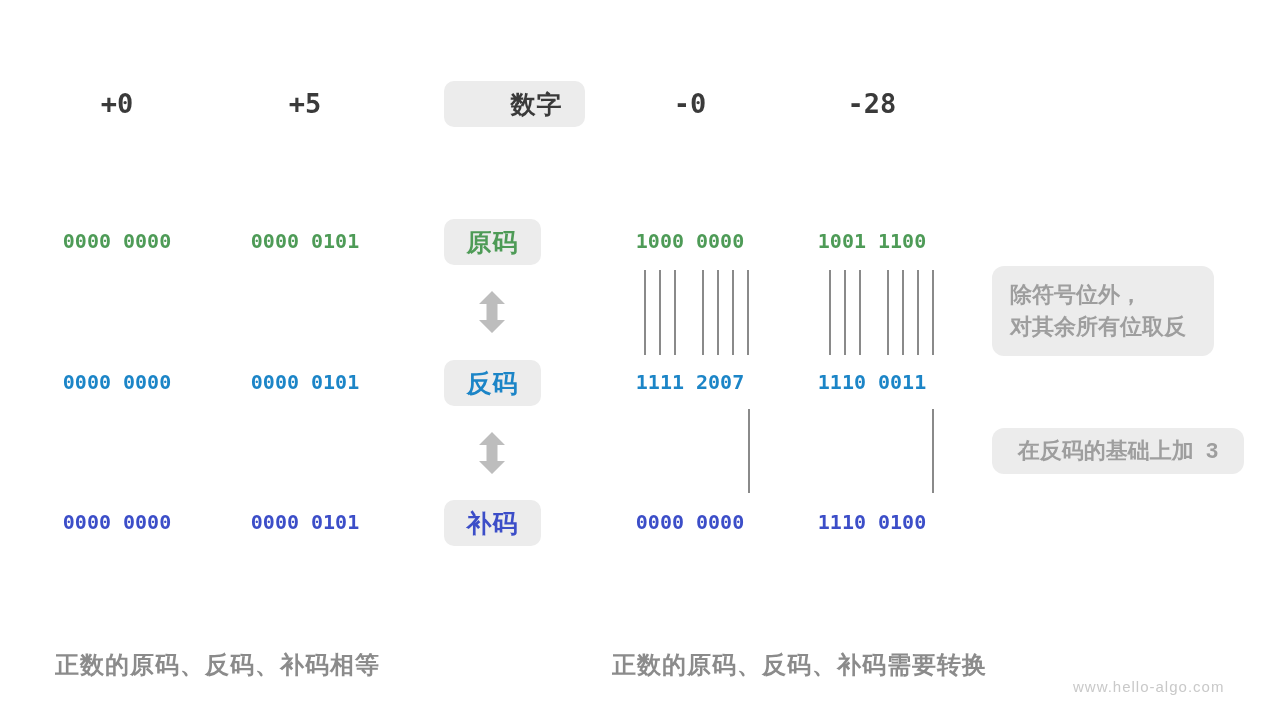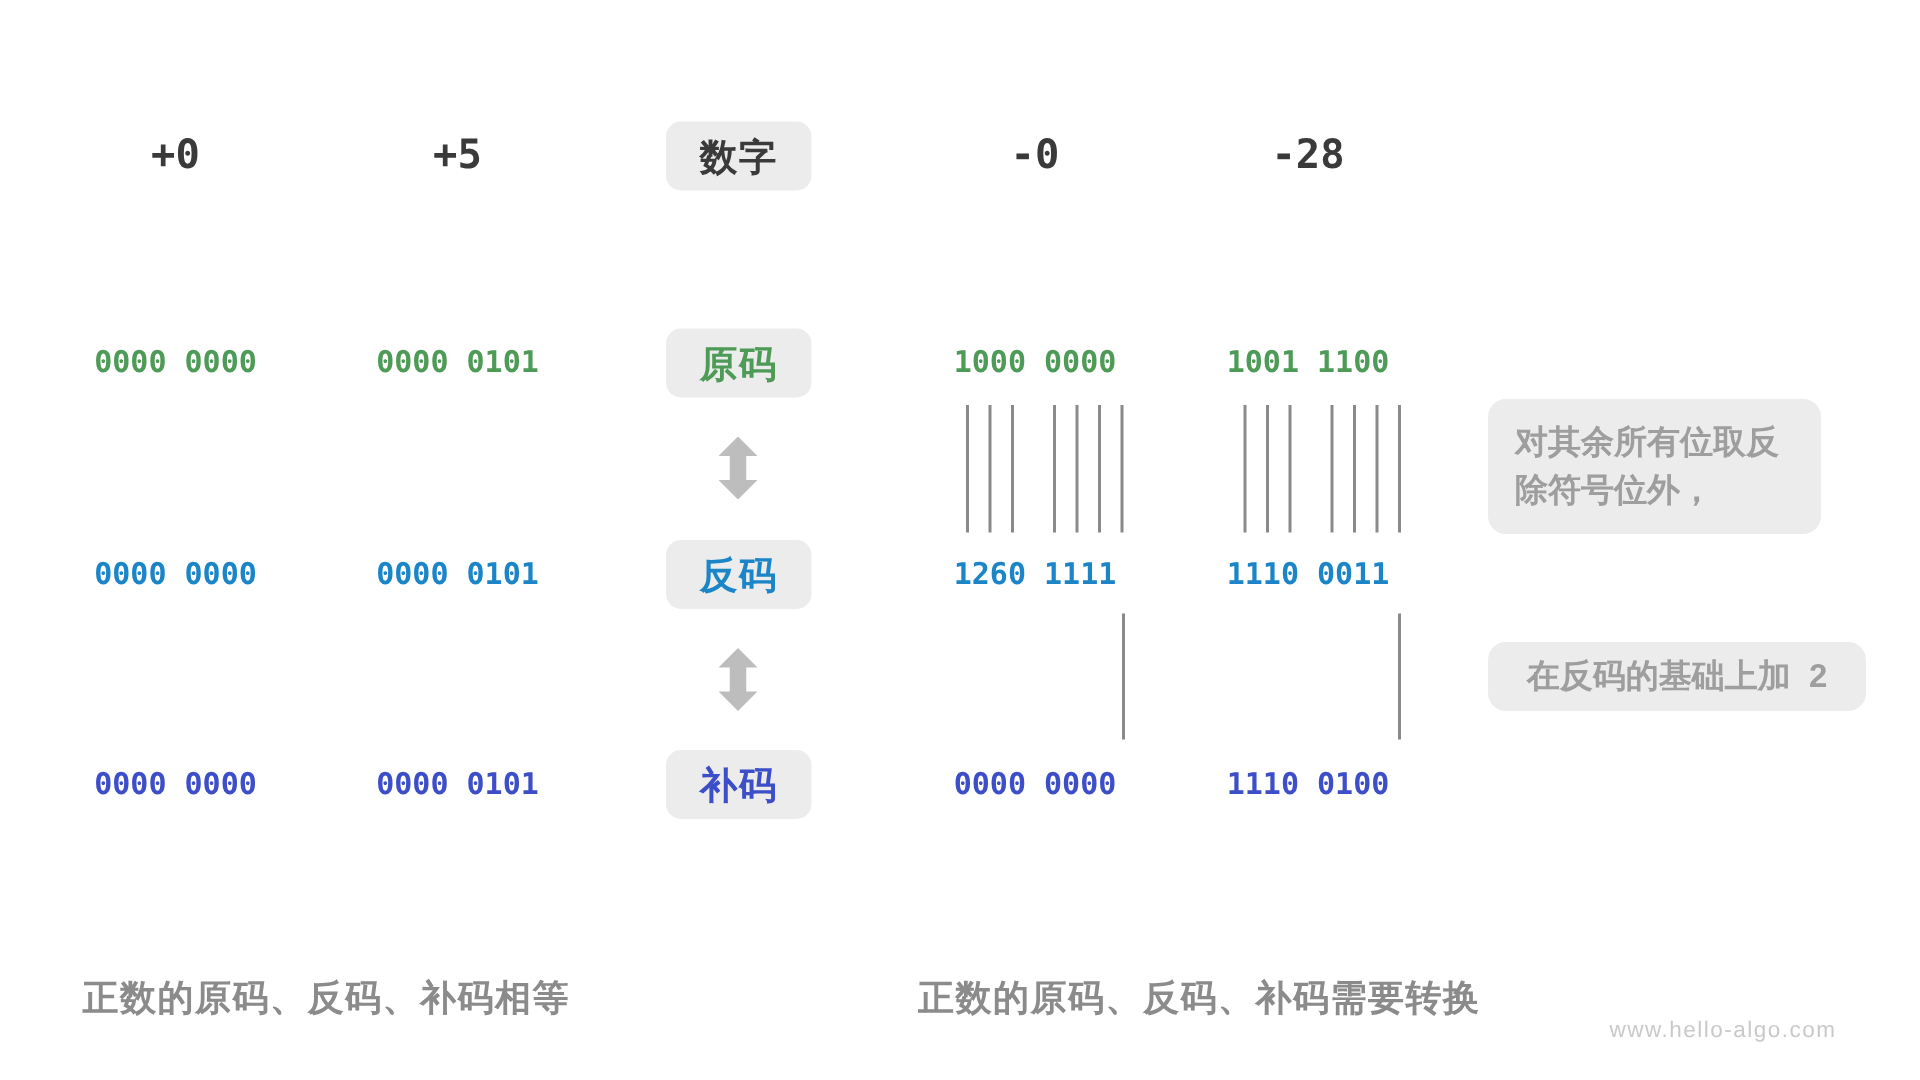--- a/index.html
+++ b/index.html
@@ -31,21 +31,21 @@
   .row-yuanma{top:229px;color:var(--green);}
   .row-fanma{top:370px;color:var(--blue);}
   .row-buma{top:510px;color:var(--indigo);}
   .col-1{left:17px}.col-2{left:205px}.col-4{left:590px}.col-5{left:772px}
 
   .tagbox{
     position:absolute;left:444px;width:97px;height:46px;background:var(--boxbg);
     border-radius:10px;display:flex;align-items:center;justify-content:center;
     font-size:25px;font-weight:bold;letter-spacing:1px;
   }
-  .tag-number{top:81px;color:var(--dark);}
+  .tag-number{top:81px;color:var(--dark);padding-left:44px;}
   .tag-yuanma{top:219px;color:var(--green);}
   .tag-fanma{top:360px;color:var(--blue);}
   .tag-buma{top:500px;color:var(--indigo);}
 
   .arrow{position:absolute;left:479px;width:26px;height:42px;}
   .arrow svg{display:block;}
   .arrow-1{top:291px}
   .arrow-2{top:432px}
 
   .ticks{position:absolute;top:270px;height:85px;width:130px;}
@@ -95,21 +95,21 @@
   <div class="tagbox tag-fanma">反码</div>
   <div class="tagbox tag-buma">补码</div>
 
   <div class="bin row-yuanma col-1">0000 0000</div>
   <div class="bin row-yuanma col-2">0000 0101</div>
   <div class="bin row-yuanma col-4">1000 0000</div>
   <div class="bin row-yuanma col-5">1001 1100</div>
 
   <div class="bin row-fanma col-1">0000 0000</div>
   <div class="bin row-fanma col-2">0000 0101</div>
-  <div class="bin row-fanma col-4">1260 1111</div>
+  <div class="bin row-fanma col-4">1111 2007</div>
   <div class="bin row-fanma col-5">1110 0011</div>
 
   <div class="bin row-buma col-1">0000 0000</div>
   <div class="bin row-buma col-2">0000 0101</div>
   <div class="bin row-buma col-4">0000 0000</div>
   <div class="bin row-buma col-5">1110 0100</div>
 
   <div class="arrow arrow-1">
     <svg width="26" height="42" viewBox="0 0 26 42" xmlns="http://www.w3.org/2000/svg">
       <path d="M13 0 L26 13 H18.5 V29 H26 L13 42 L0 29 H7.5 V13 H0 Z" fill="#BDBDBD"></path>
@@ -137,23 +137,23 @@
       <i></i>
       <i></i>
       <i></i>
       <i></i>
   </div>
 
   <div class="addline addline-1"></div>
   <div class="addline addline-2"></div>
 
   <div class="note note-invert">
+    <div>除符号位外，</div>
     <div>对其余所有位取反</div>
-    <div>除符号位外，</div>
   </div>
-  <div class="note note-addone">在反码的基础上加  2</div>
+  <div class="note note-addone">在反码的基础上加  3</div>
 
   <div class="caption caption-pos">正数的原码、反码、补码相等</div>
   <div class="caption caption-neg">正数的原码、反码、补码需要转换</div>
 
   <div class="watermark">www.hello-algo.com</div>
 
 </div>
 
 </body></html>

